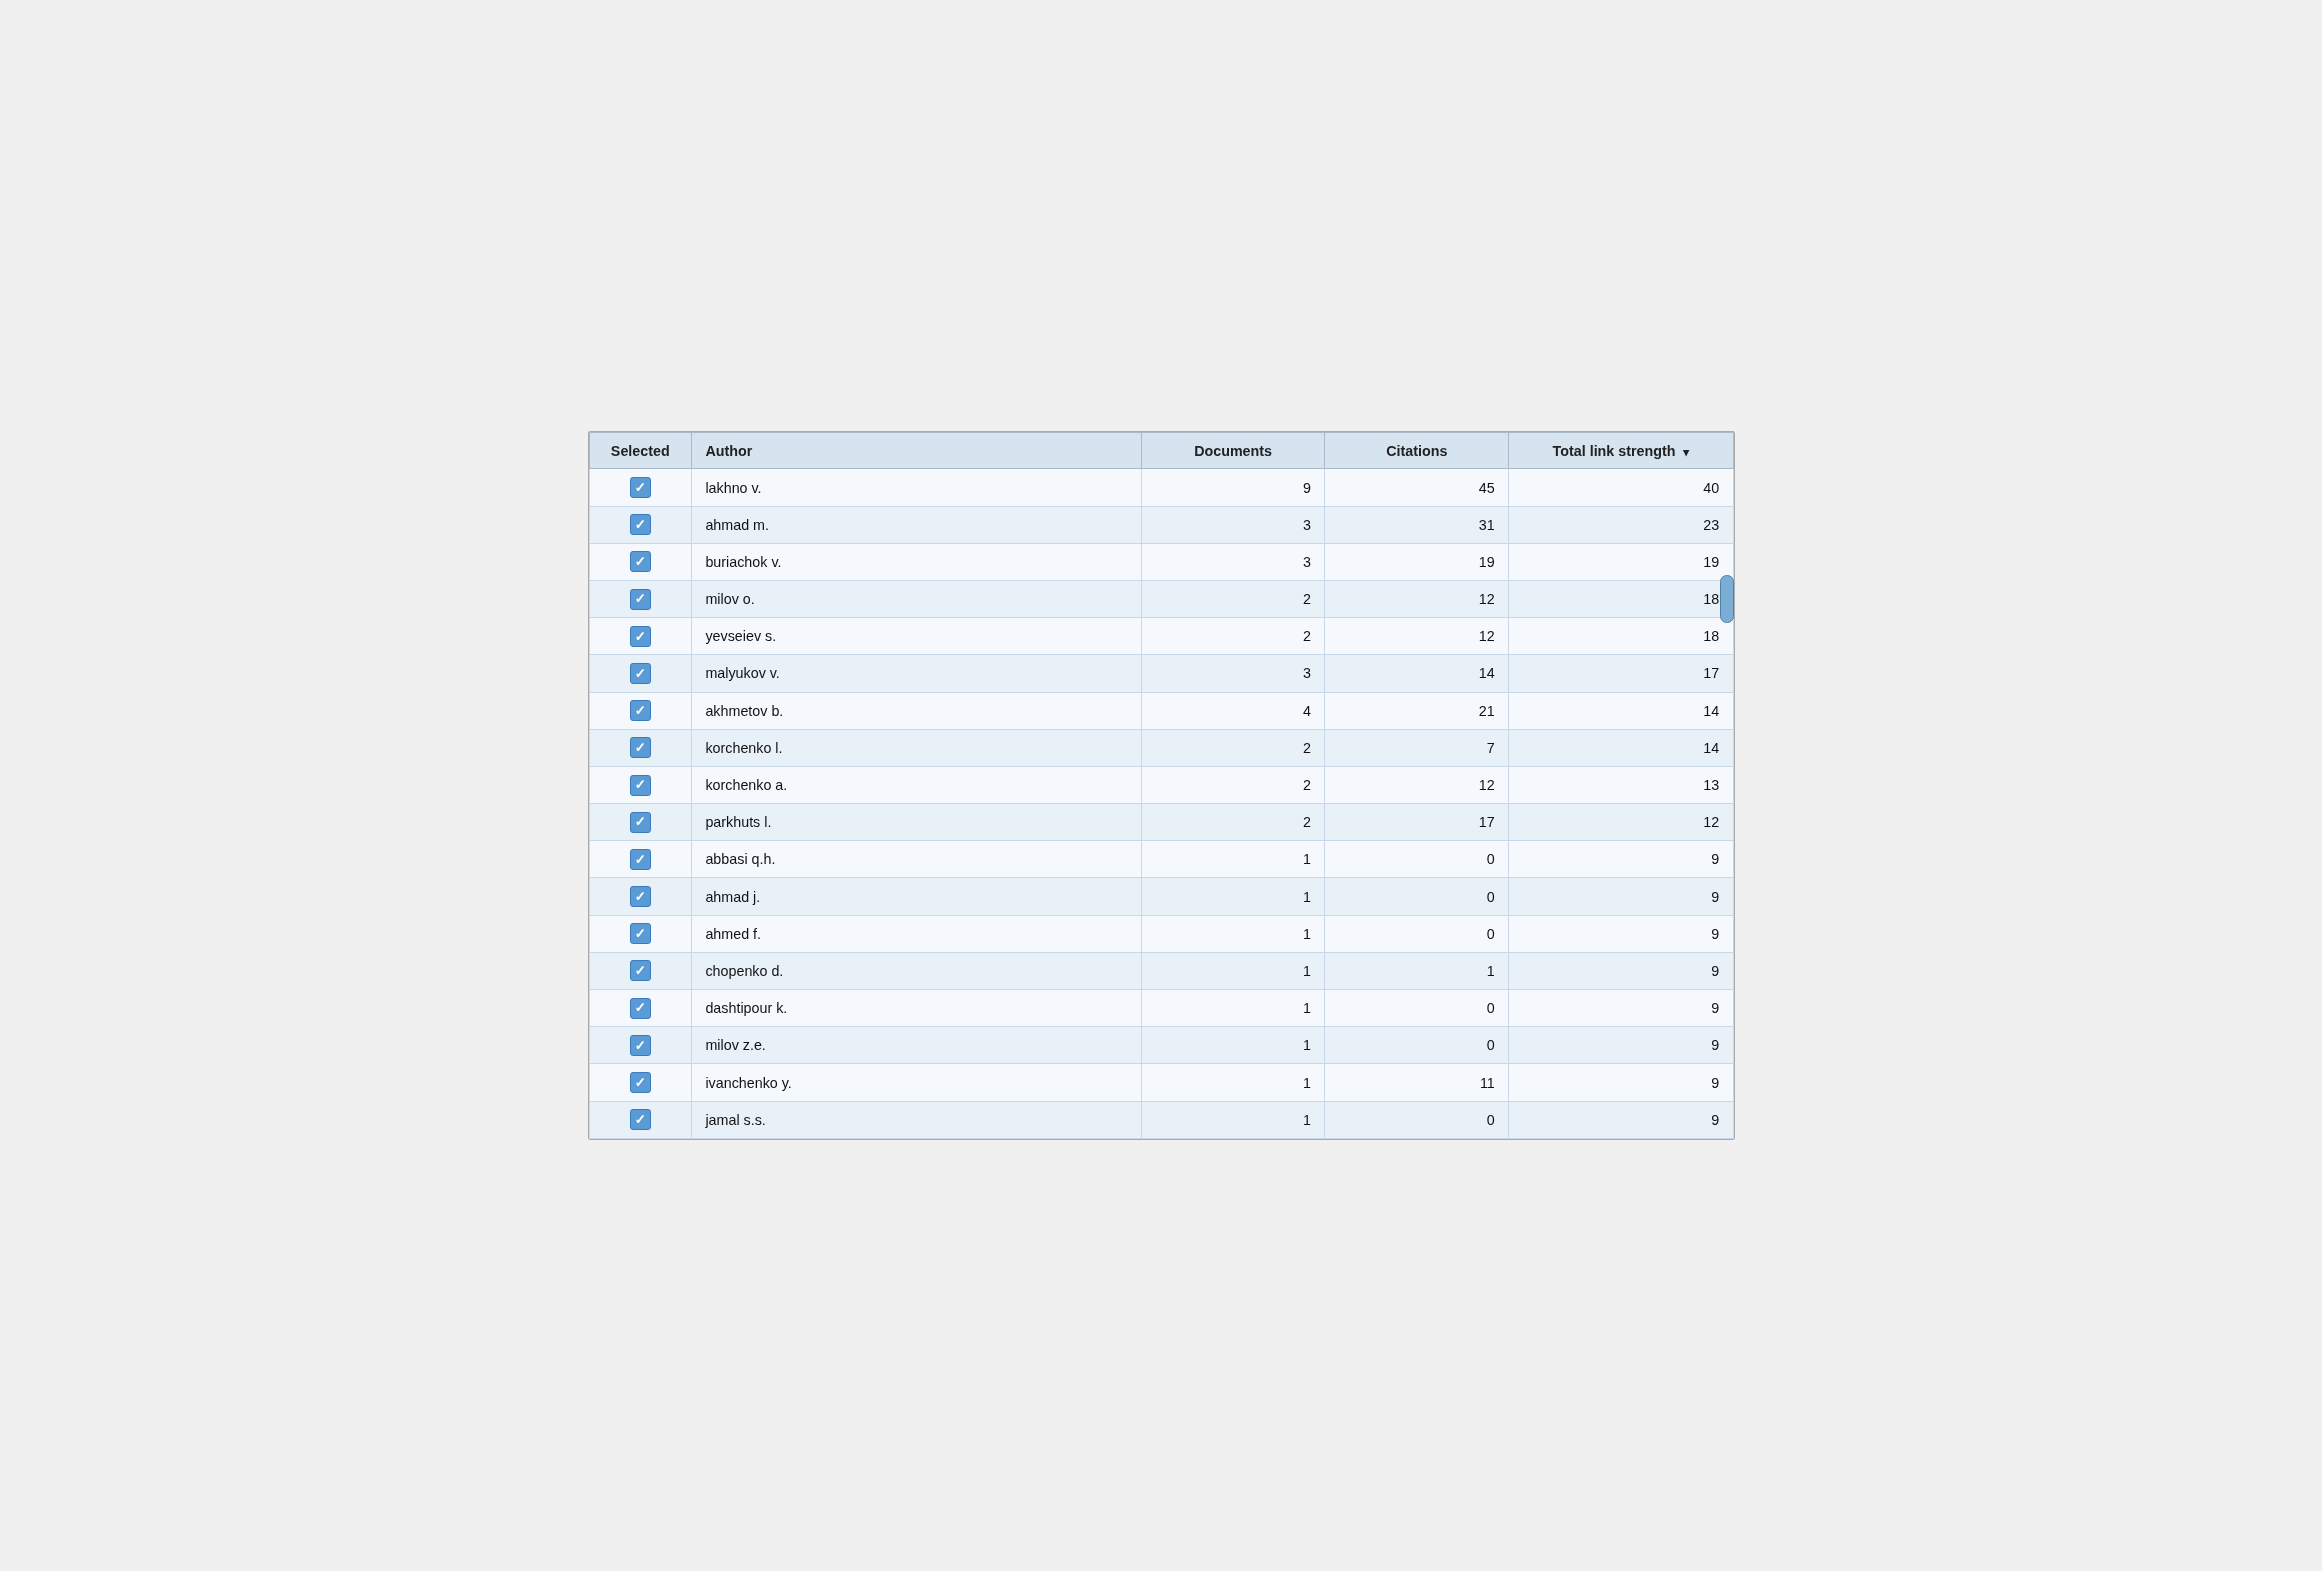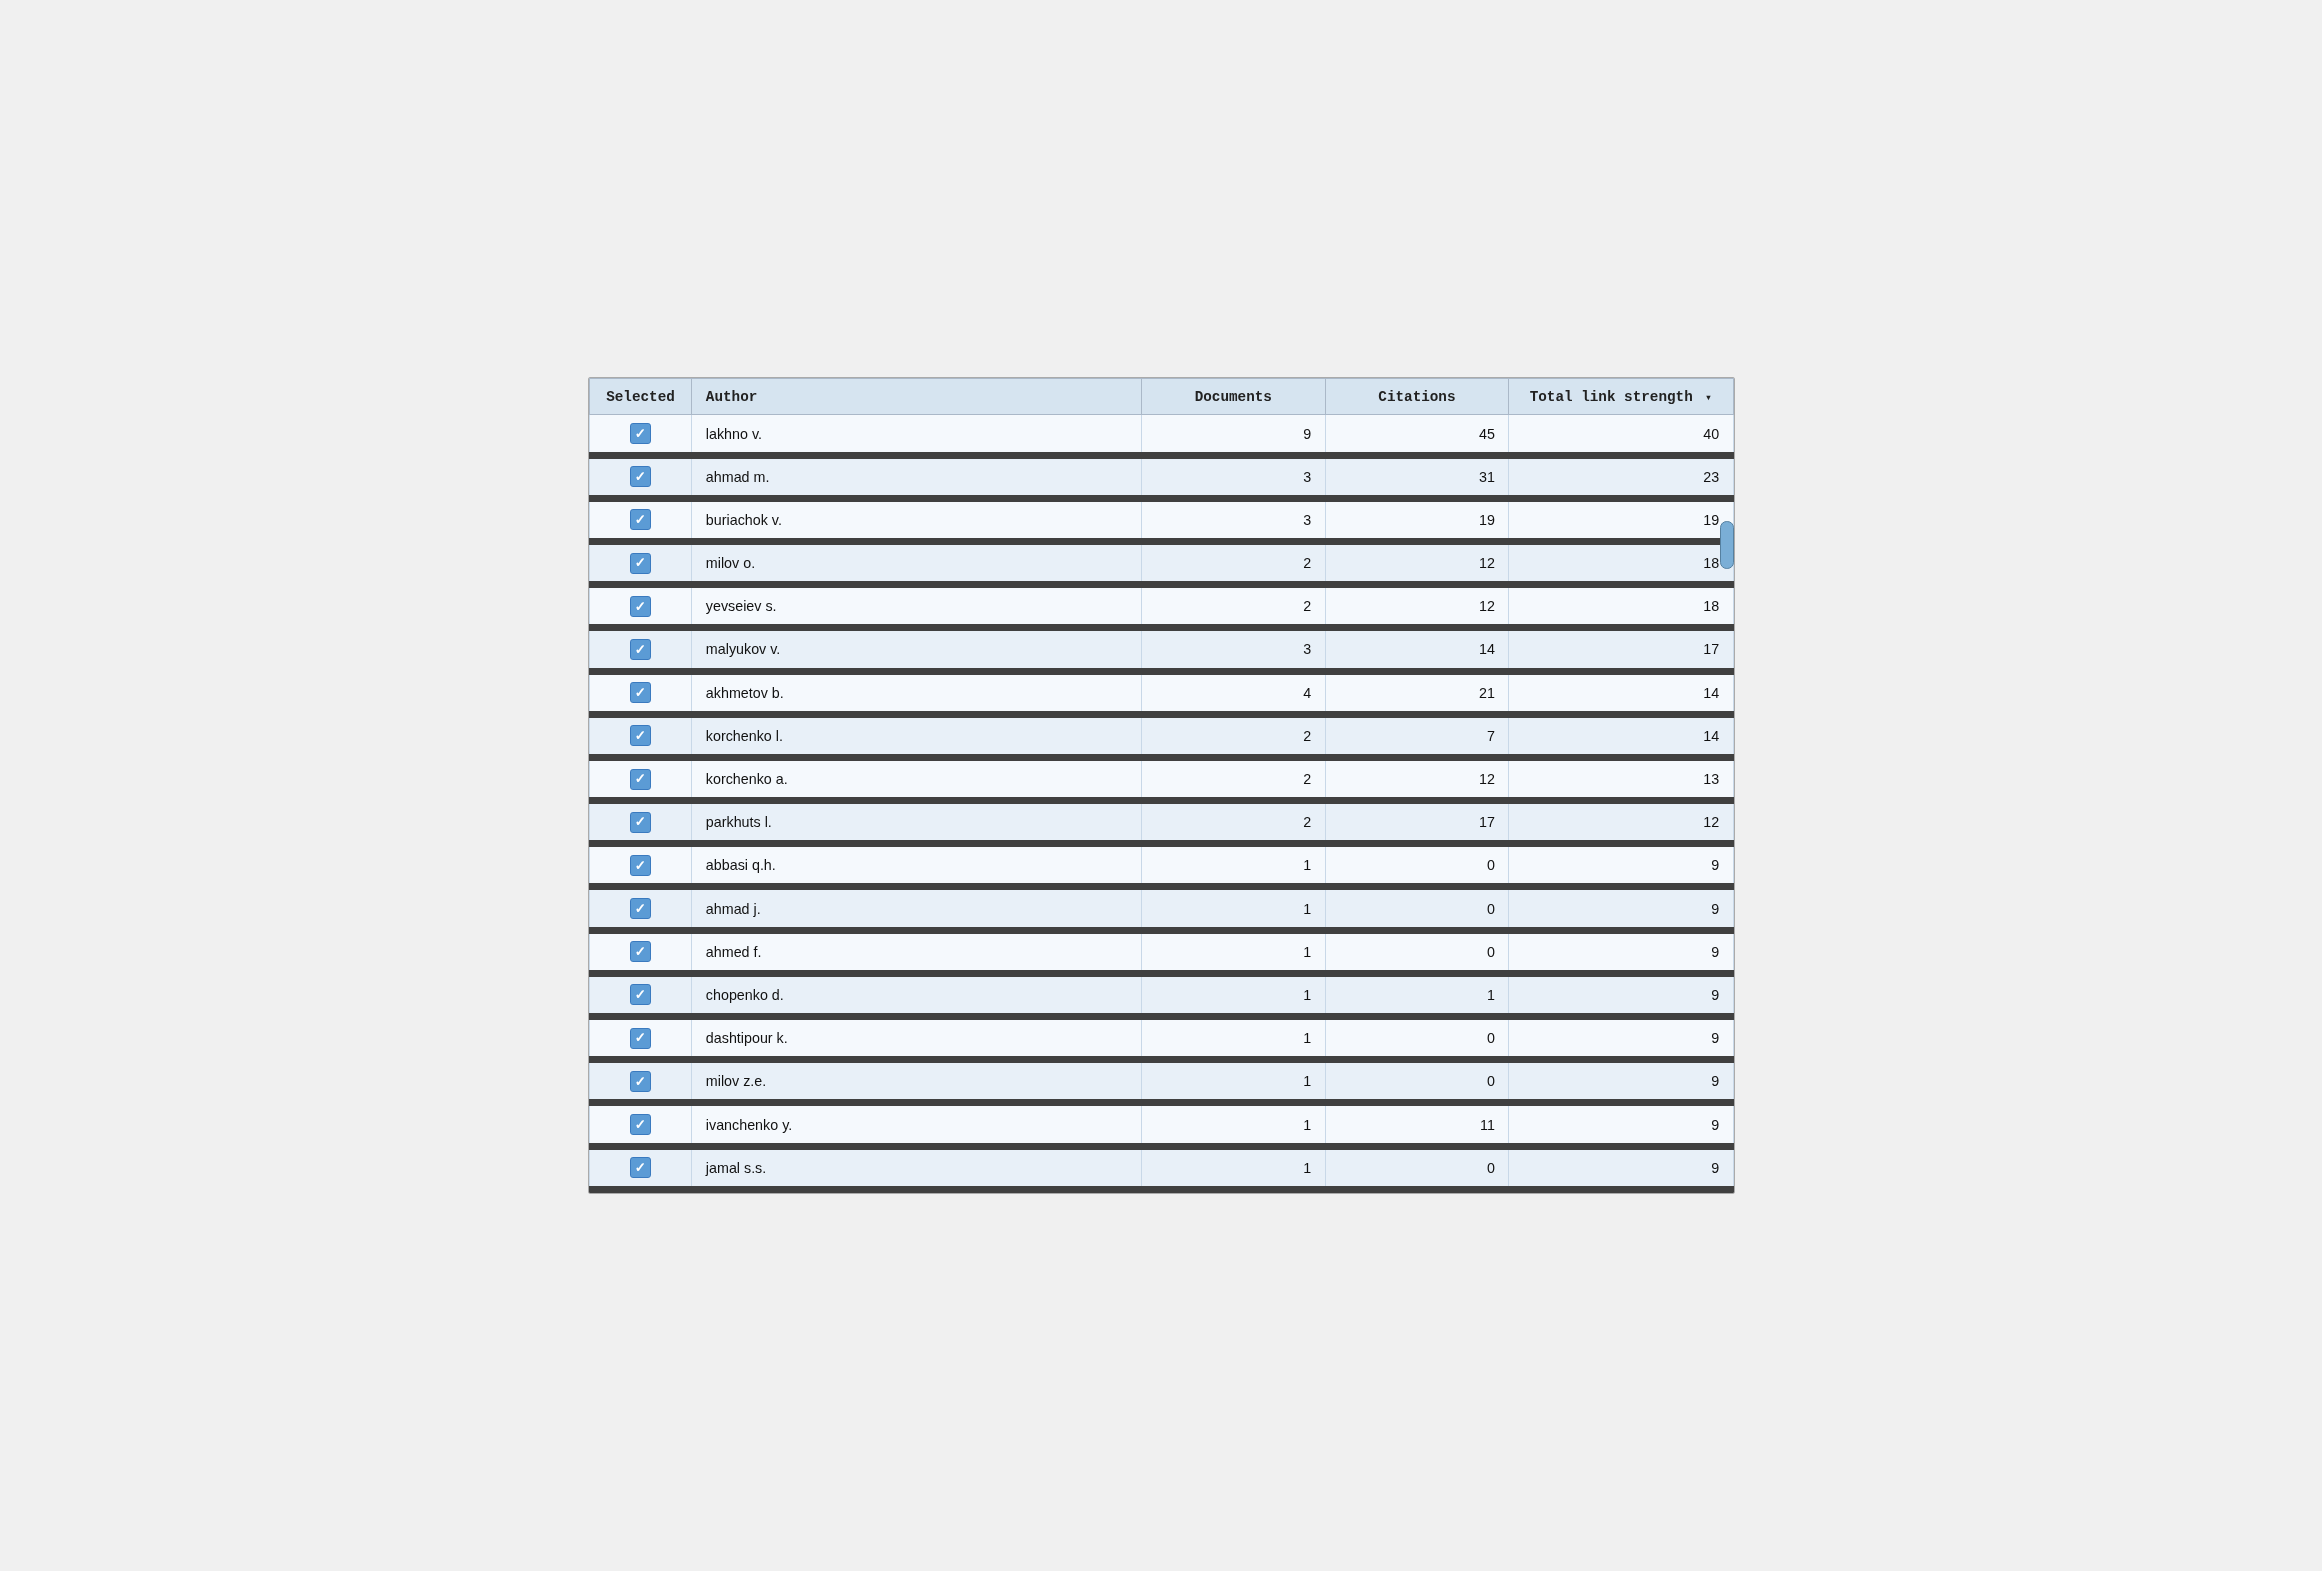--- a/index.html
+++ b/index.html
@@ -28,21 +28,20 @@
       position: relative;
     }
 
     table {
       width: 100%;
       border-collapse: collapse;
     }
 
     thead tr {
       background: #d6e4f0;
-      font-family: Liberation Mono, monospace;
     }
 
     thead th {
       border: 1px solid #aab8c8;
       padding: 9.6px 13.4px;
       font-weight: bold;
       font-size: 14.3px;
       color: #222;
       text-align: center;
       vertical-align: middle;
@@ -74,21 +73,21 @@
       position: relative;
     }
 
     .sort-icon {
       display: inline-block;
       margin-left: 3.8px;
       font-size: 11.5px;
     }
 
     tbody tr {
-      border-bottom: 7px solid #404040;
+      border-bottom: 1px solid #404040;
       border-radius: 18px;
     }
 
     tbody tr:nth-child(odd) {
       background: #f5f9fd;
     }
 
     tbody tr:nth-child(even) {
       background: #e8f0f8;
     }

